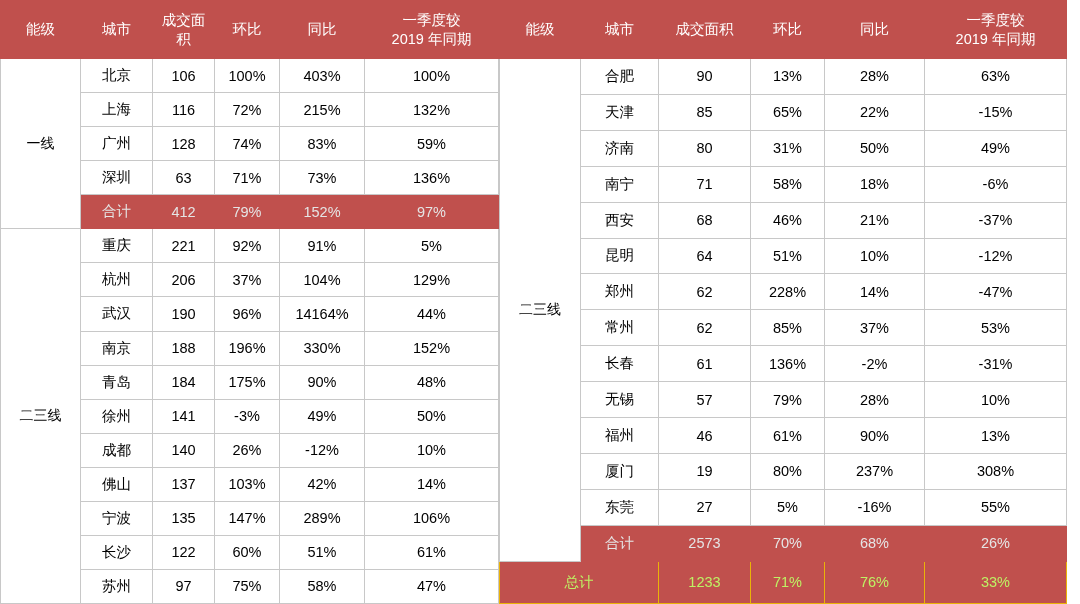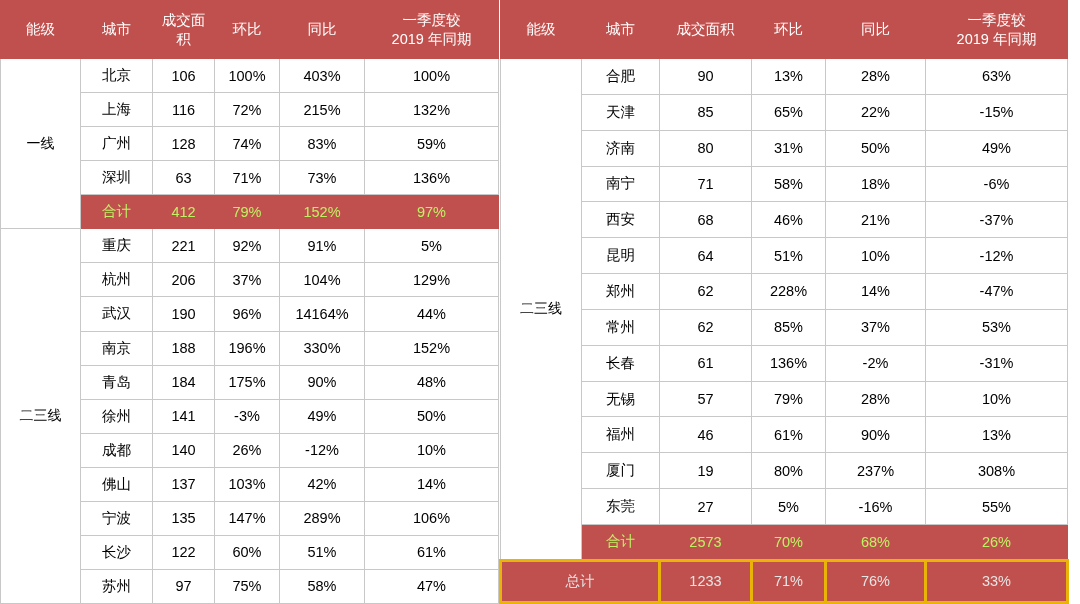--- a/index.html
+++ b/index.html
@@ -39,21 +39,21 @@
     color: #ffffff;
     border: 1px solid #c0504d;
     height: 58px;
     line-height: 1.25;
     font-size: 14.5px;
   }
   .hdr th .l1 { display: block; }
   .hdr th .l2 { display: block; }
   .total-row td {
     background: #c0504d;
-    color: #bef264;
+    color: #e5e5e5;
     border: 1px solid #c0504d;
   }
   .tier-cell {
     background: #ffffff;
   }
   
   .left col.c0 { width: 80px; }
   .left col.c1 { width: 72px; }
   .left col.c2 { width: 62px; }
   .left col.c3 { width: 65px; }
@@ -62,22 +62,22 @@
   
   .right col.c0 { width: 81px; }
   .right col.c1 { width: 78px; }
   .right col.c2 { width: 92px; }
   .right col.c3 { width: 74px; }
   .right col.c4 { width: 100px; }
   .right col.c5 { width: 142px; }
   .left { margin-right: 0; }
   .grand-row td {
     background: #c0504d;
-    color: #e5e5e5;
-    border: 3px solid #eab308;
+    color: #bef264;
+    border: 1px solid #eab308;
     height: 40px;
   }
   .big-tier {
     font-size: 14px;
   }
 </style>
 </head>
 <body>
 
 <div class="sheet">

